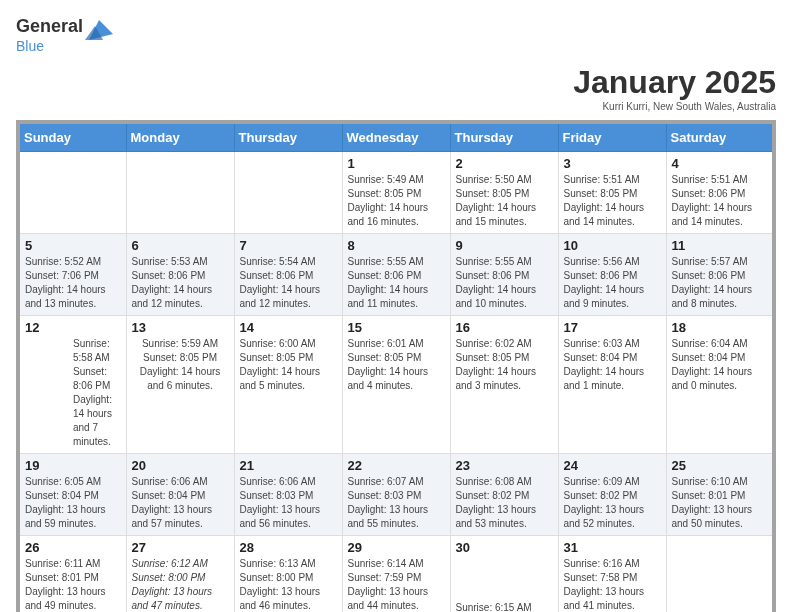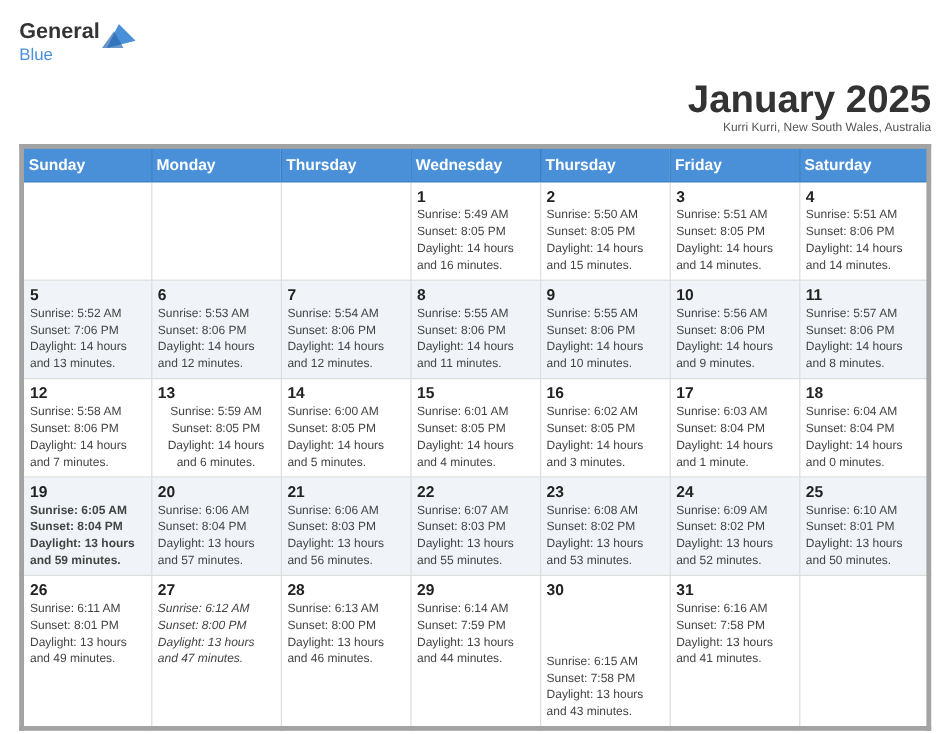--- a/index.html
+++ b/index.html
@@ -204,21 +204,21 @@
           <div class="day-number">11</div>
           <div class="day-info" style="white-space: pre-line;">Sunrise: 5:57 AM
 Sunset: 8:06 PM
 Daylight: 14 hours
 and 8 minutes.</div>
         </td>
       </tr>
       <tr class="row-white">
         <td>
           <div class="day-number">12</div>
-          <div class="day-info" style="white-space: pre-line;">Sunrise: 5:58 AM
+          <div class="day-info" style="white-space: pre-line; margin-left: 48px;">Sunrise: 5:58 AM
 Sunset: 8:06 PM
 Daylight: 14 hours
 and 7 minutes.</div>
         </td>
         <td>
           <div class="day-number">13</div>
           <div class="day-info" style="white-space: pre-line; text-align: center;">Sunrise: 5:59 AM
 Sunset: 8:05 PM
 Daylight: 14 hours
 and 6 minutes.</div>
@@ -255,21 +255,21 @@
           <div class="day-number">18</div>
           <div class="day-info" style="white-space: pre-line;">Sunrise: 6:04 AM
 Sunset: 8:04 PM
 Daylight: 14 hours
 and 0 minutes.</div>
         </td>
       </tr>
       <tr class="row-shaded">
         <td>
           <div class="day-number">19</div>
-          <div class="day-info" style="white-space: pre-line; font-weight: bold;">Sunrise: 6:05 AM
+          <div class="day-info" style="white-space: pre-line;">Sunrise: 6:05 AM
 Sunset: 8:04 PM
 Daylight: 13 hours
 and 59 minutes.</div>
         </td>
         <td>
           <div class="day-number">20</div>
           <div class="day-info" style="white-space: pre-line;">Sunrise: 6:06 AM
 Sunset: 8:04 PM
 Daylight: 13 hours
 and 57 minutes.</div>

